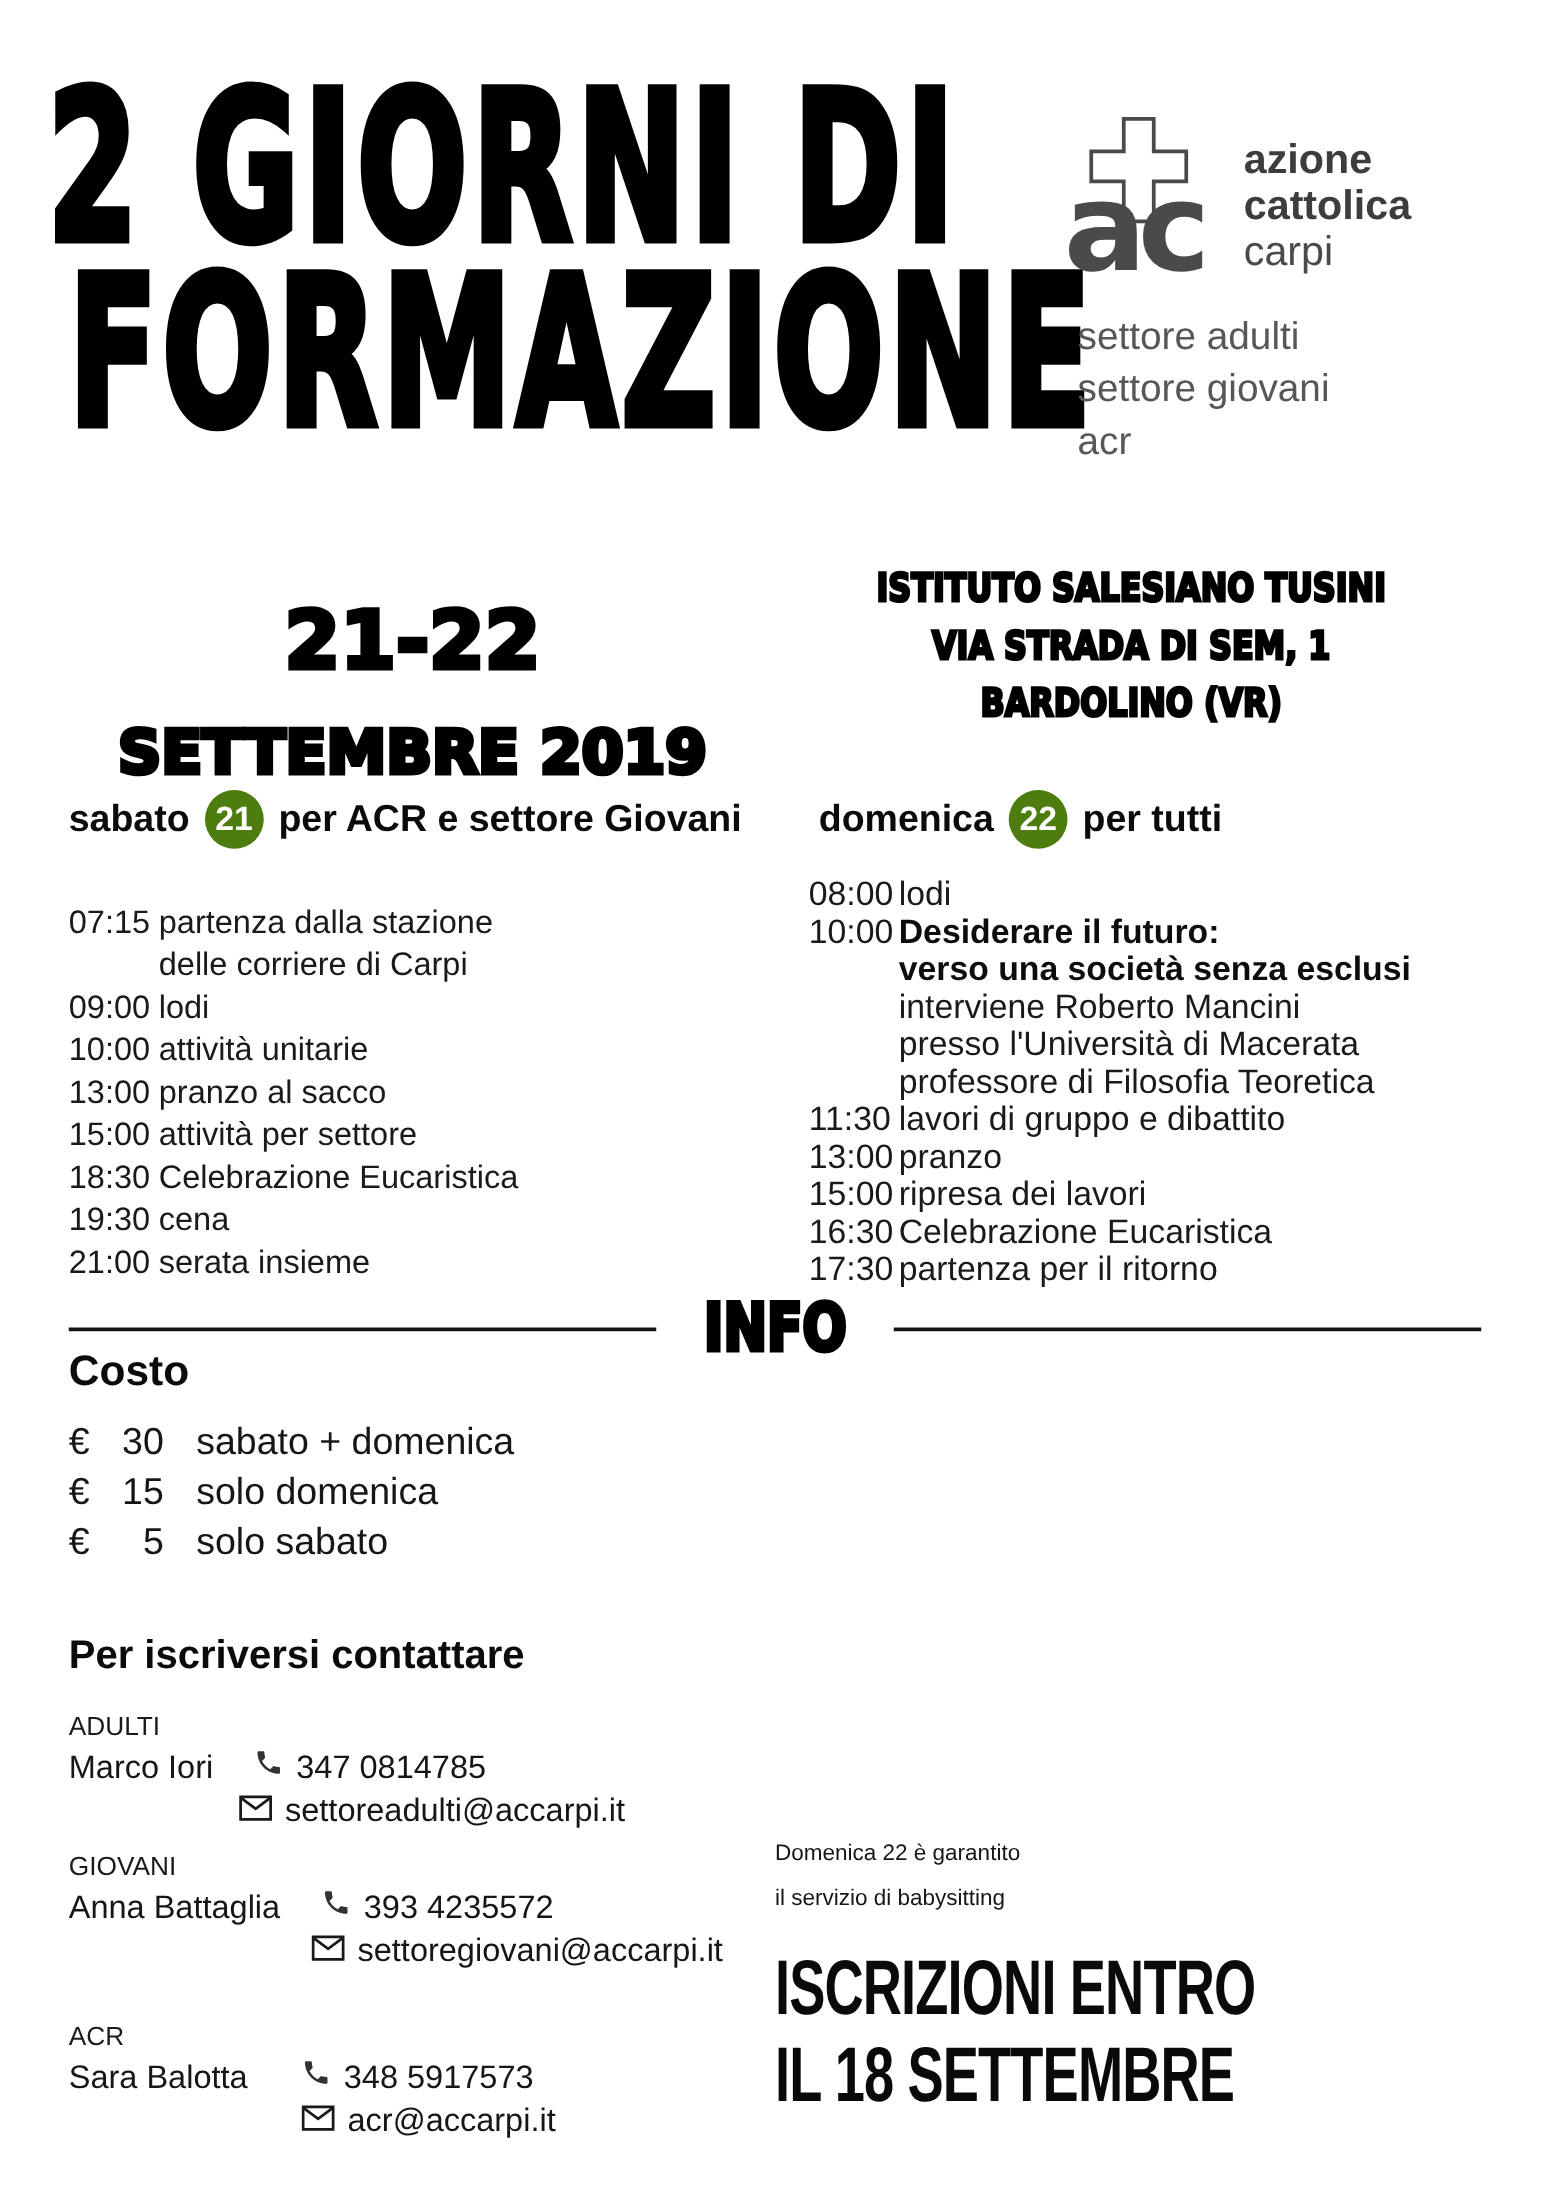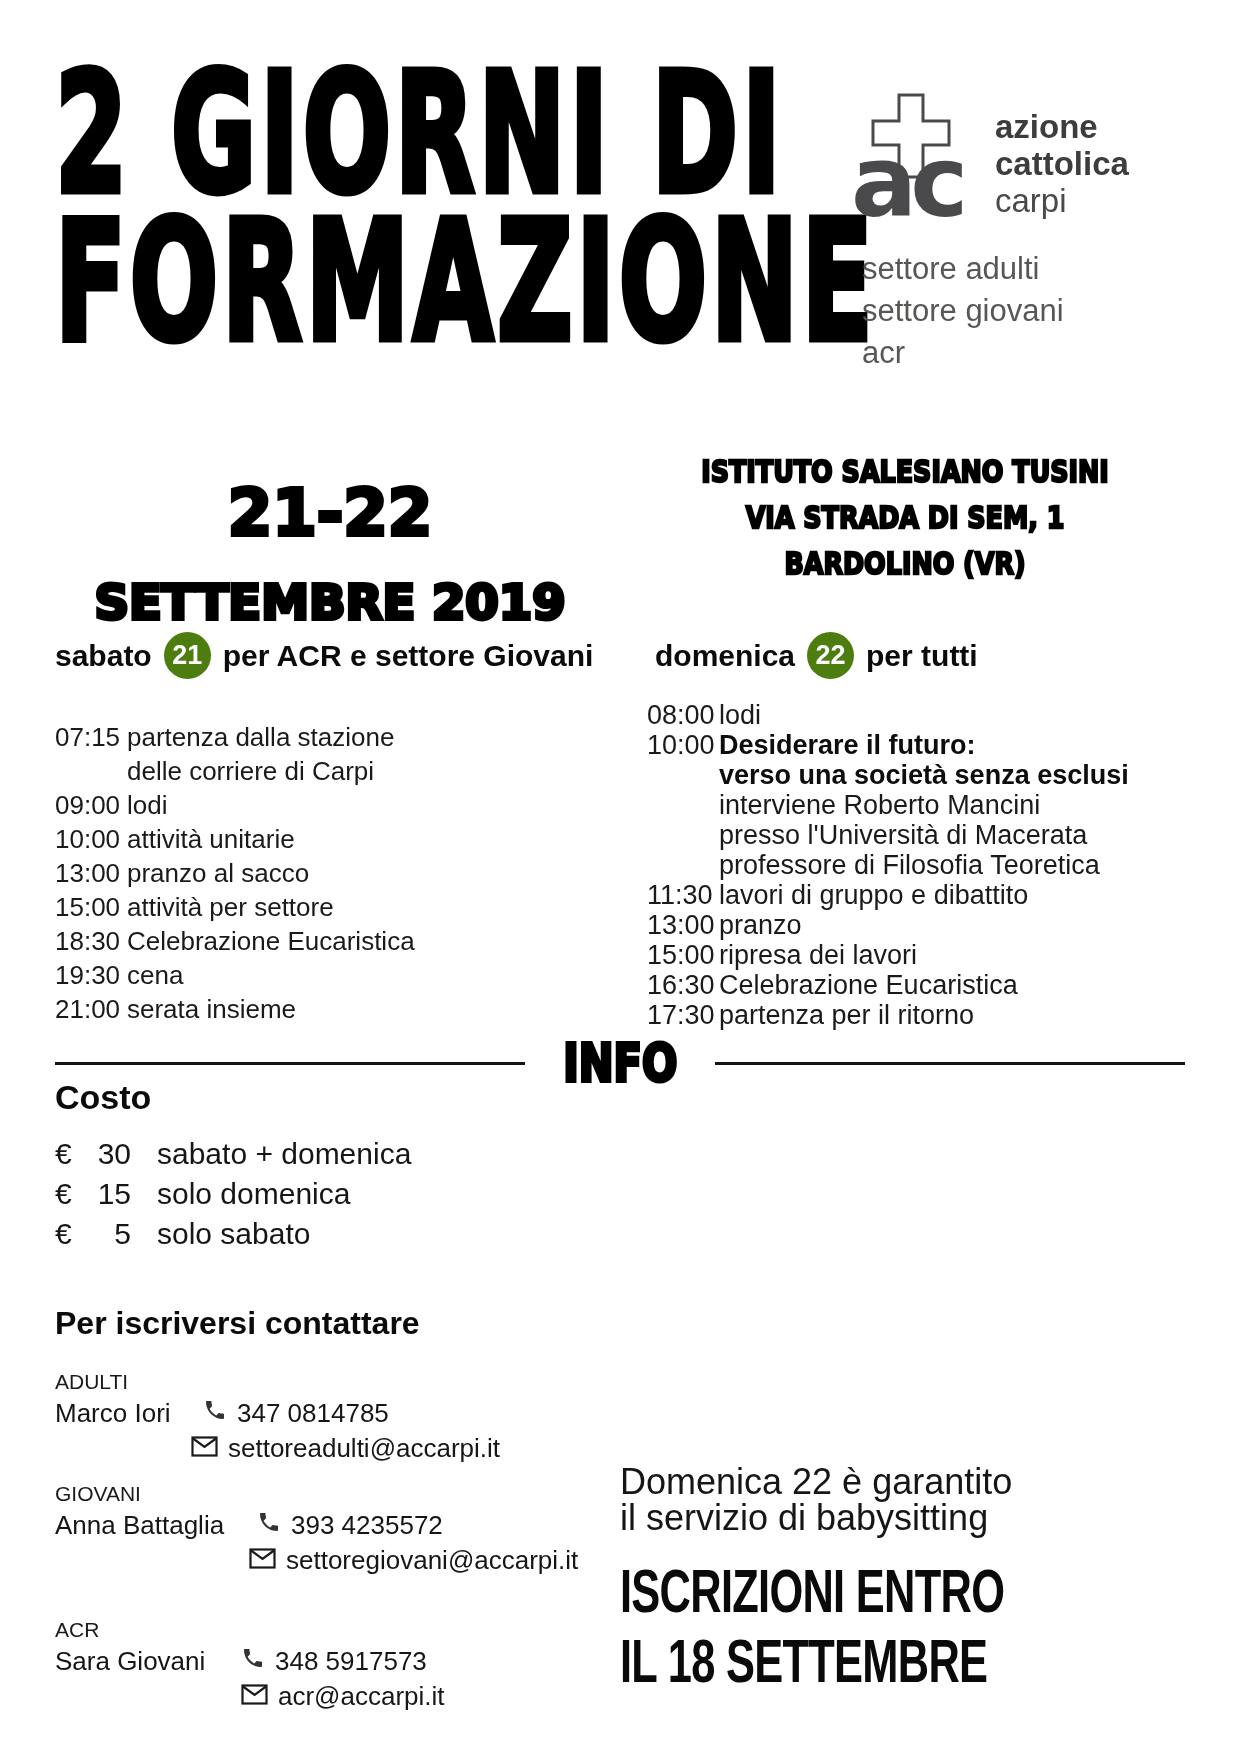--- a/index.html
+++ b/index.html
@@ -43,29 +43,29 @@
   .cost-note{font-size:30px;color:#161616;margin-top:8px;}
   .contact{margin-bottom:14px;}
   .contact .group{font-size:21px;color:#1a1a1a;line-height:28px;}
   .contact .line{display:flex;align-items:center;font-size:26px;color:#161616;line-height:35px;}
   .contact .name{flex:0 0 auto;}
   .c0 .name{min-width:148px;} .c1 .name{min-width:202px;} .c2 .name{min-width:186px;}
   .c0 .line2{padding-left:136px;} .c1 .line2{padding-left:194px;} .c2 .line2{padding-left:186px;}
   .icn{display:inline-block;margin-right:10px;flex:0 0 auto;}
   
   .audience{font-size:27px;line-height:38.5px;font-style:italic;color:#161616;white-space:pre-line;}
-  .babysit{font-size:36px;line-height:36px;color:#161616;white-space:pre-line;}
+  .babysit{font-size:18px;line-height:36px;color:#161616;white-space:pre-line;}
   .deadline{font-size:62px;line-height:70px;font-weight:bold;color:#0a0a0a;transform:scaleX(.7);transform-origin:left top;white-space:nowrap;letter-spacing:-1px;}
 </style>
 </head>
 <body>
 
 <div id="page">
 
-  <div class="abs" style="left:55px;top:52px;">
+  <div class="abs" style="left:38px;top:52px;">
     <div class="marker title-line">2 GIORNI DI</div>
   </div>
   <div class="abs" style="left:55px;top:200px;">
     <div class="marker title-line">FORMAZIONE</div>
   </div>
 
   <div class="abs" style="left:848px;top:92px;width:130px;height:132px;">
     <svg width="130" height="132" viewBox="0 0 130 132">
       <path d="M51 3 h24 v26 h26 v24 h-26 v32 h-24 v-32 h-26 v-24 h26 z" fill="#ffffff" stroke="#4a4a4c" stroke-width="3"></path>
       <text x="3" y="124" font-family="DejaVu Sans, sans-serif" font-weight="bold" font-size="98" letter-spacing="-7" fill="#4a4a4c">ac</text>
@@ -244,21 +244,21 @@
               <rect x="1.5" y="1.5" width="24" height="18" fill="none" stroke="#1a1a1a" stroke-width="2.2"></rect>
               <path d="M2 2.5l11.5 8.5L25 2.5" fill="none" stroke="#1a1a1a" stroke-width="2.2"></path>
             </svg></span>
         <span>settoregiovani@accarpi.it</span>
       </div>
     </div>
 
     <div class="contact c2" style="margin-top:38px;">
       <div class="group">ACR</div>
       <div class="line">
-        <span class="name">Sara Giovani</span>
+        <span class="name">Sara Balotta</span>
         <span class="icn"><svg width="24" height="24" viewBox="0 0 24 24">
               <path fill="#333" d="M6.62 10.79c1.44 2.83 3.76 5.14 6.59 6.59l2.2-2.2c.27-.27.67-.36 1.02-.24 1.12.37 2.33.57 3.57.57.55 0 1 .45 1 1V20c0 .55-.45 1-1 1-9.39 0-17-7.61-17-17 0-.55.45-1 1-1h3.5c.55 0 1 .45 1 1 0 1.25.2 2.45.57 3.57.11.35.03.74-.25 1.02l-2.2 2.2z"></path>
             </svg></span>
         <span>348 5917573</span>
       </div>
       <div class="line line2">
         <span class="icn"><svg width="27" height="21" viewBox="0 0 27 21">
               <rect x="1.5" y="1.5" width="24" height="18" fill="none" stroke="#1a1a1a" stroke-width="2.2"></rect>
               <path d="M2 2.5l11.5 8.5L25 2.5" fill="none" stroke="#1a1a1a" stroke-width="2.2"></path>
             </svg></span>

